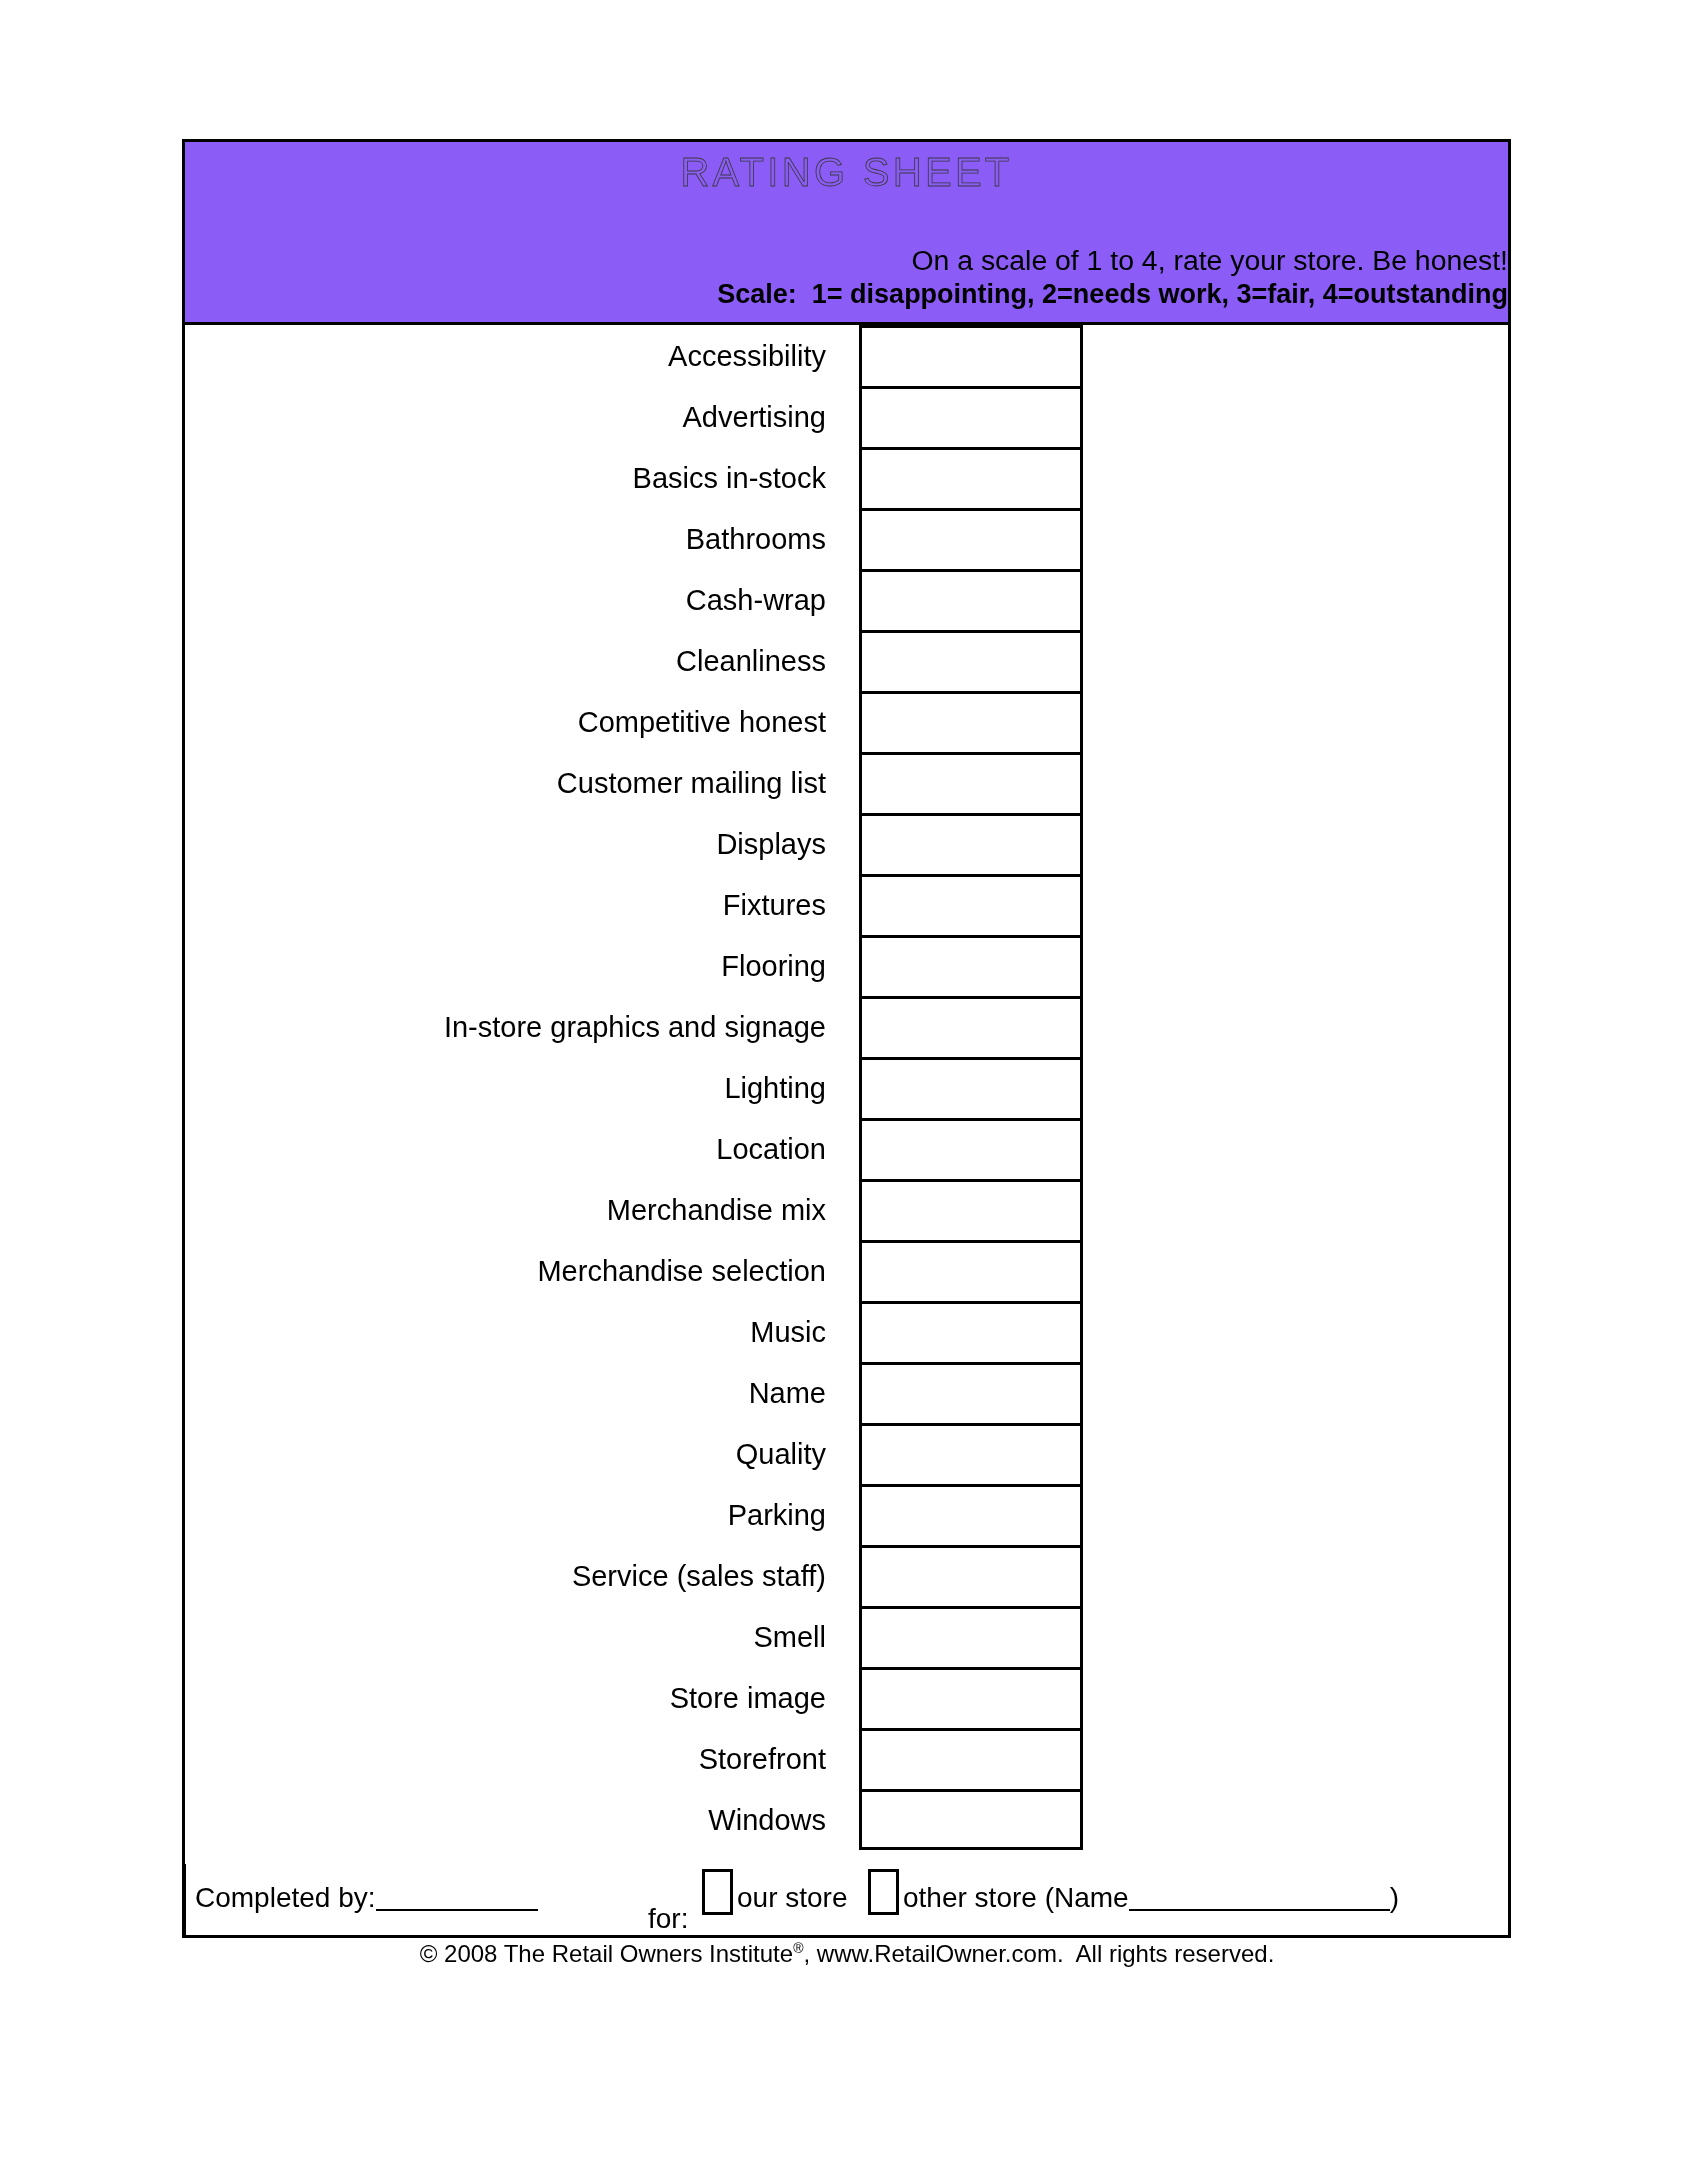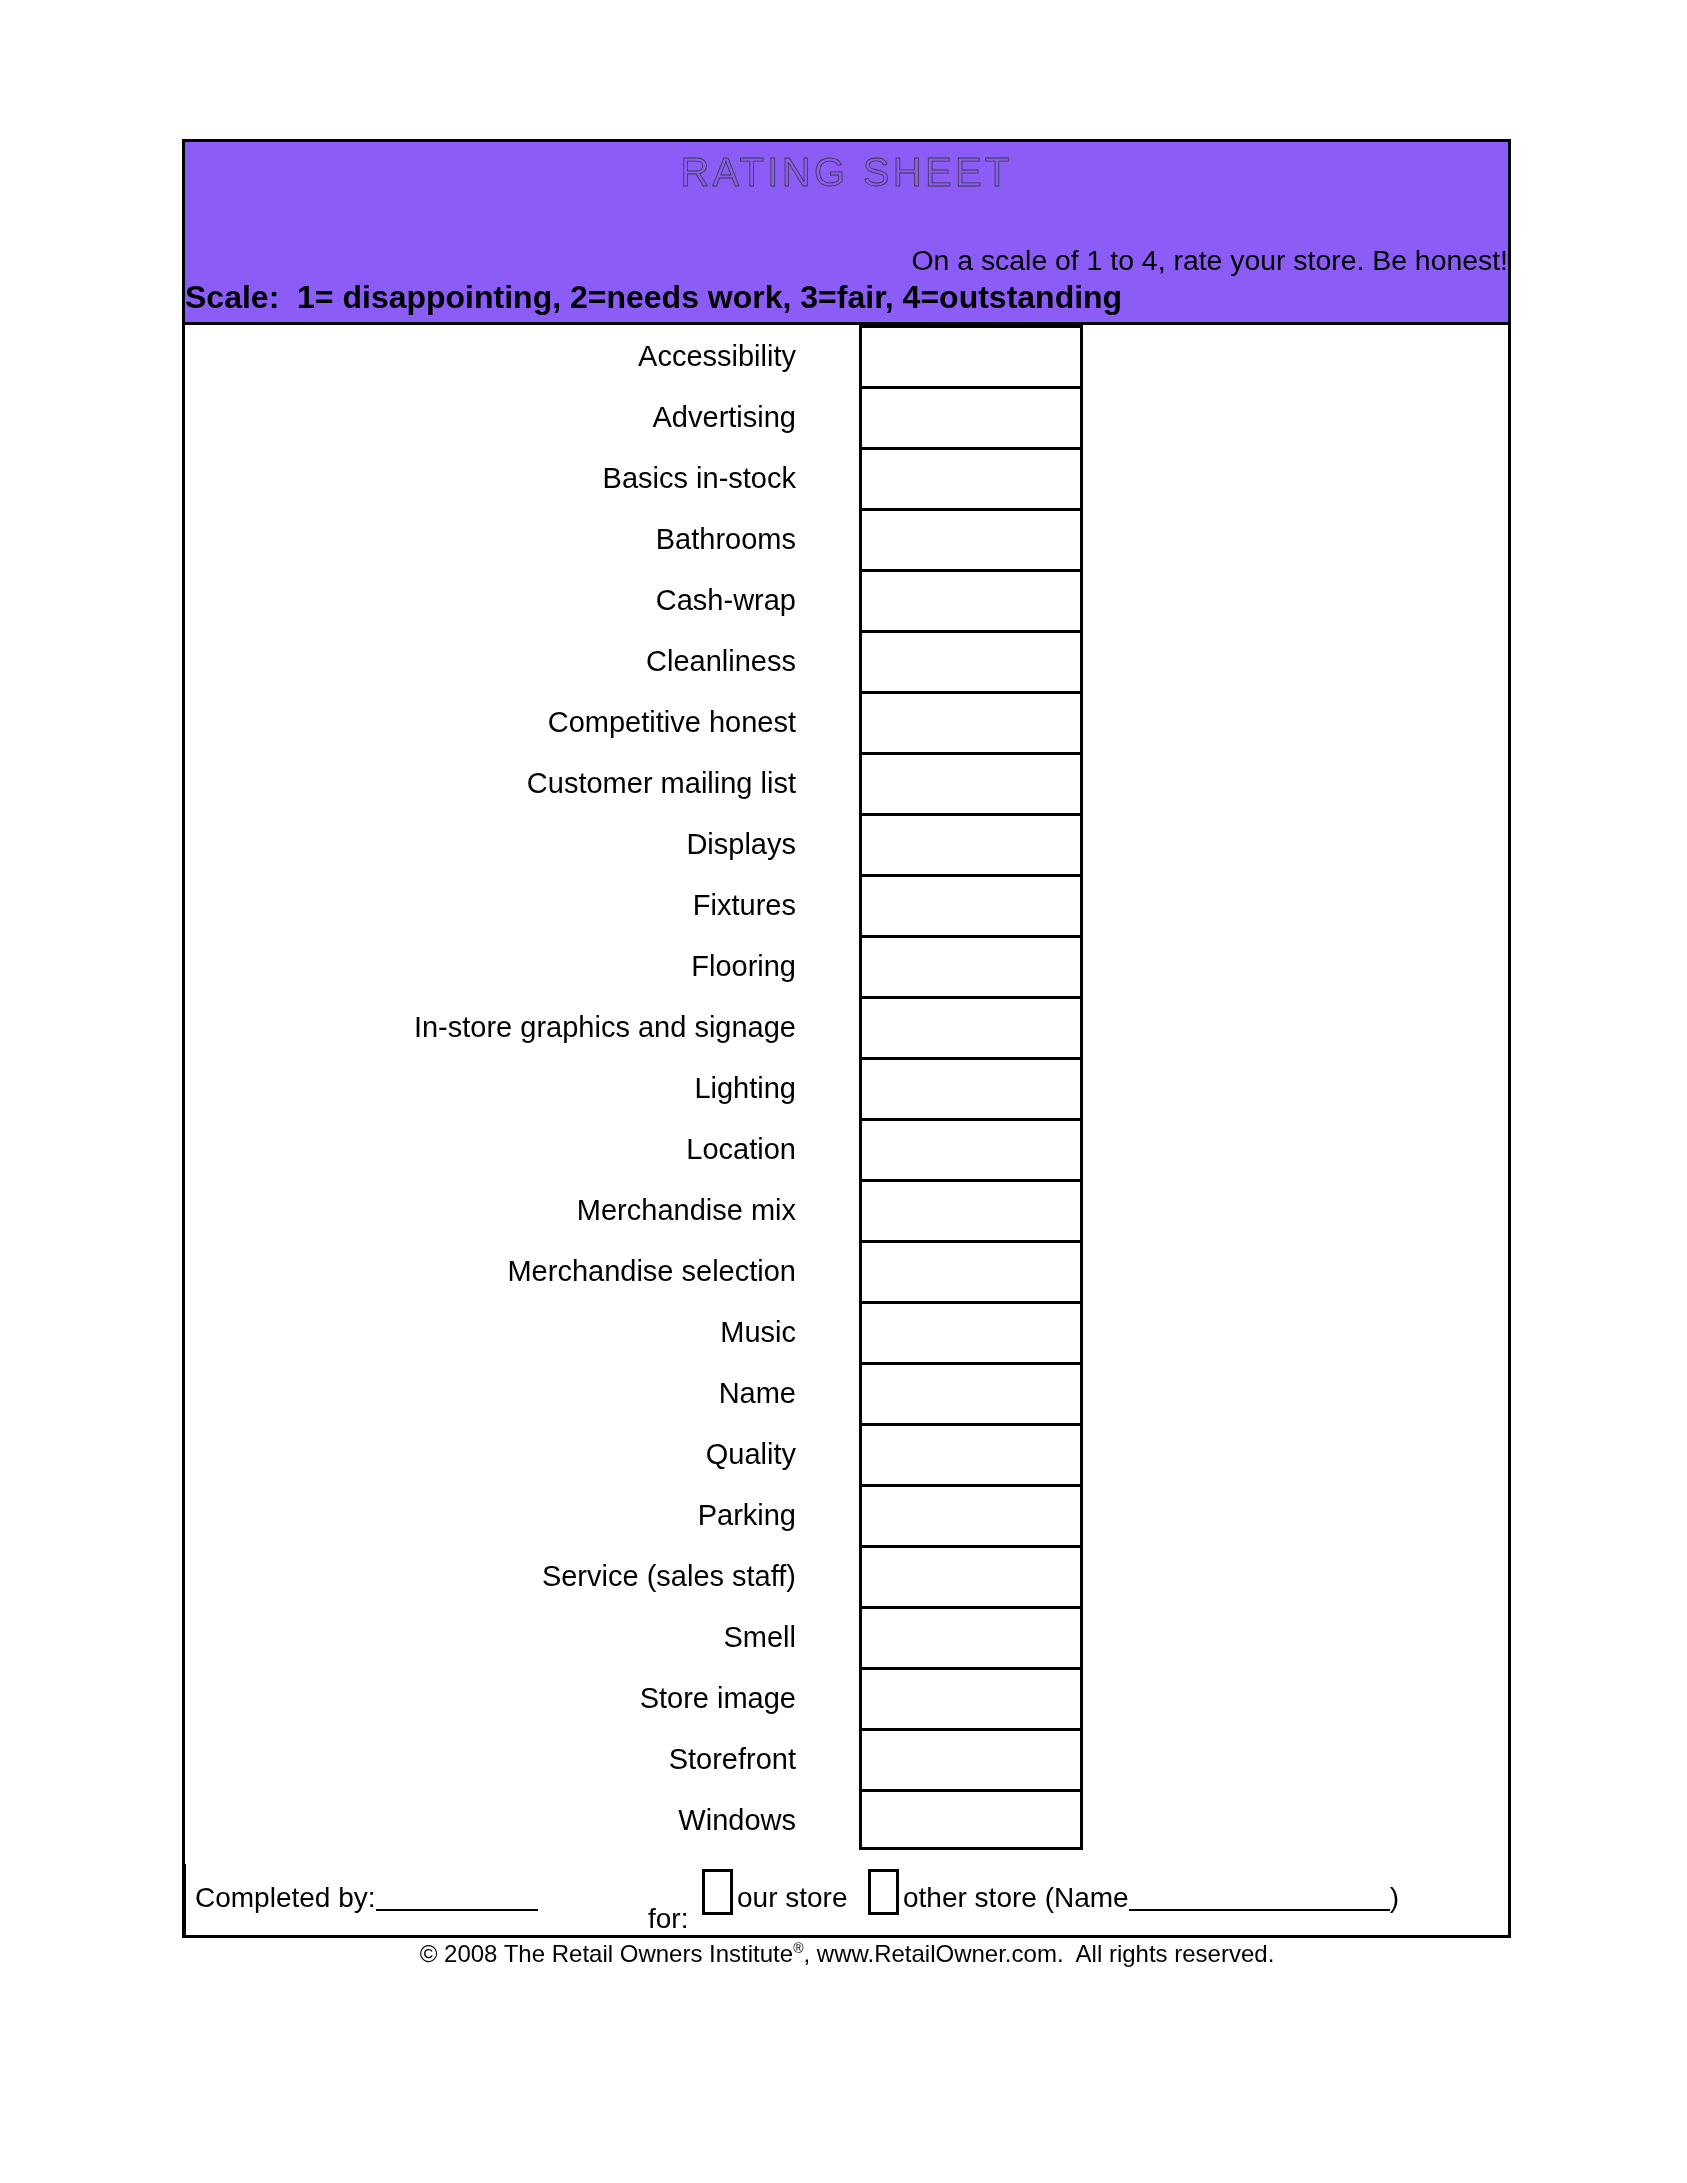--- a/index.html
+++ b/index.html
@@ -71,22 +71,22 @@
     font-size: 28.4px;
     font-weight: 400;
     line-height: 1.08;
   }
 
   .header-line2 {
     position: absolute;
     left: 0;
     top: 138px;
     width: 1323px;
-    text-align: left;
-    font-size: 32px;
+    text-align: right;
+    font-size: 27px;
     font-weight: 700;
     line-height: 1.08;
     white-space: pre;
   }
 
   
   .rows-area {
     position: absolute;
     left: 0;
     top: 183px;
@@ -94,21 +94,21 @@
   }
 
   .rating-row {
     position: relative;
     height: 61px;
     box-sizing: border-box;
   }
 
   .row-label {
     position: absolute;
-    right: 712px;          
+    right: 682px;          
     top: 50%;
     transform: translateY(-50%);
     font-size: 29px;
     line-height: 1.05;
     white-space: nowrap;
     text-align: center;
   }
 
   .row-box {
     position: absolute;

